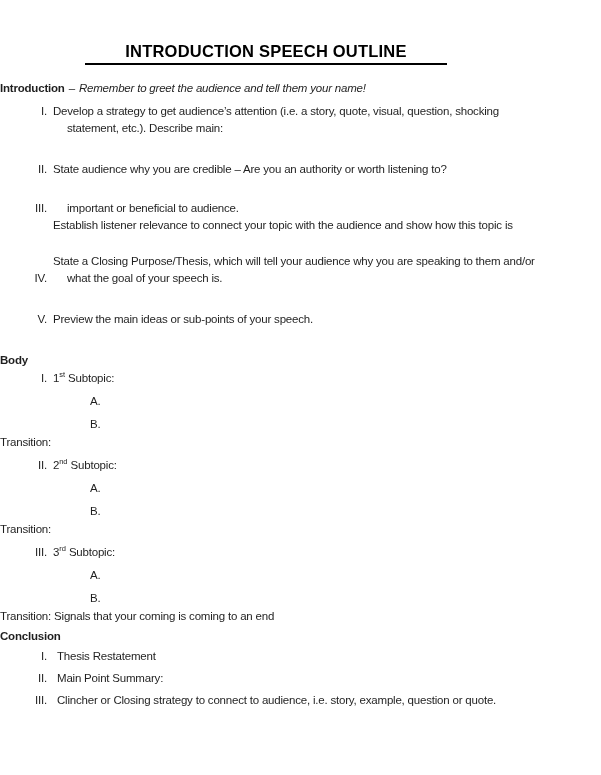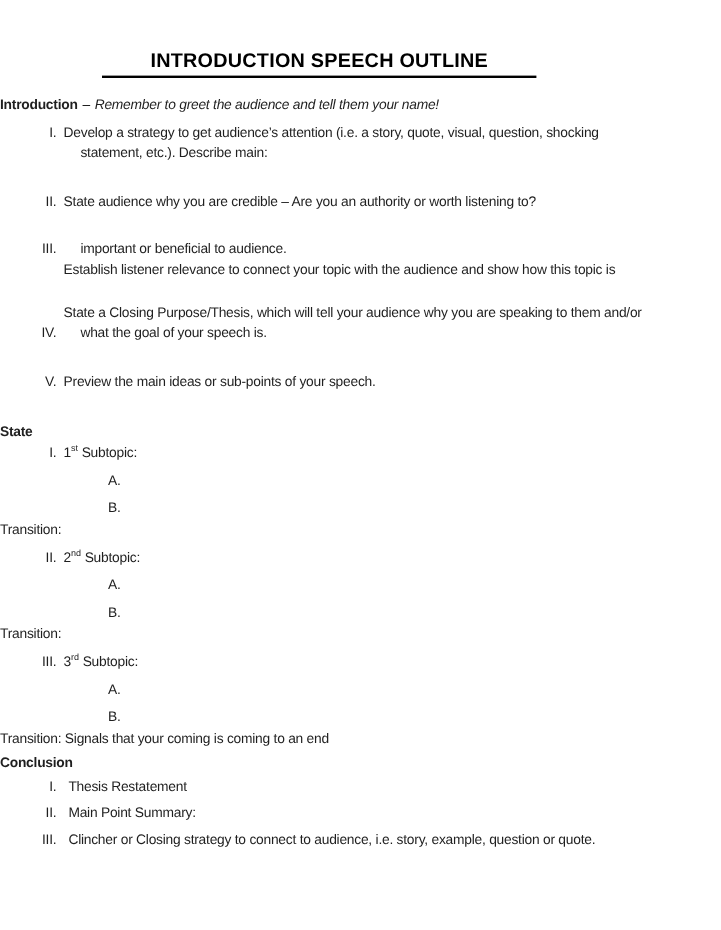--- a/index.html
+++ b/index.html
@@ -120,21 +120,21 @@
       </div>
     </div>
 
     <div class="o-item mt-i5">
       <div class="o-num">V.</div>
       <div class="o-body">
         <div class="o-line">Preview the main ideas or sub-points of your speech.</div>
       </div>
     </div>
 
-    <div class="section-heading mt-body">State</div>
+    <div class="section-heading mt-body">Body</div>
 
     <div class="b-row mt-4 mb-9">
       <div class="o-num">I.</div>
       <div class="b-text"><span>1</span><sup>st</sup><span class="sub-label">Subtopic:</span></div>
     </div>
     <div class="sub-item">A.</div>
     <div class="sub-item last">B.</div>
     <div class="transition">Transition:</div>
 
     <div class="b-row mb-9">

